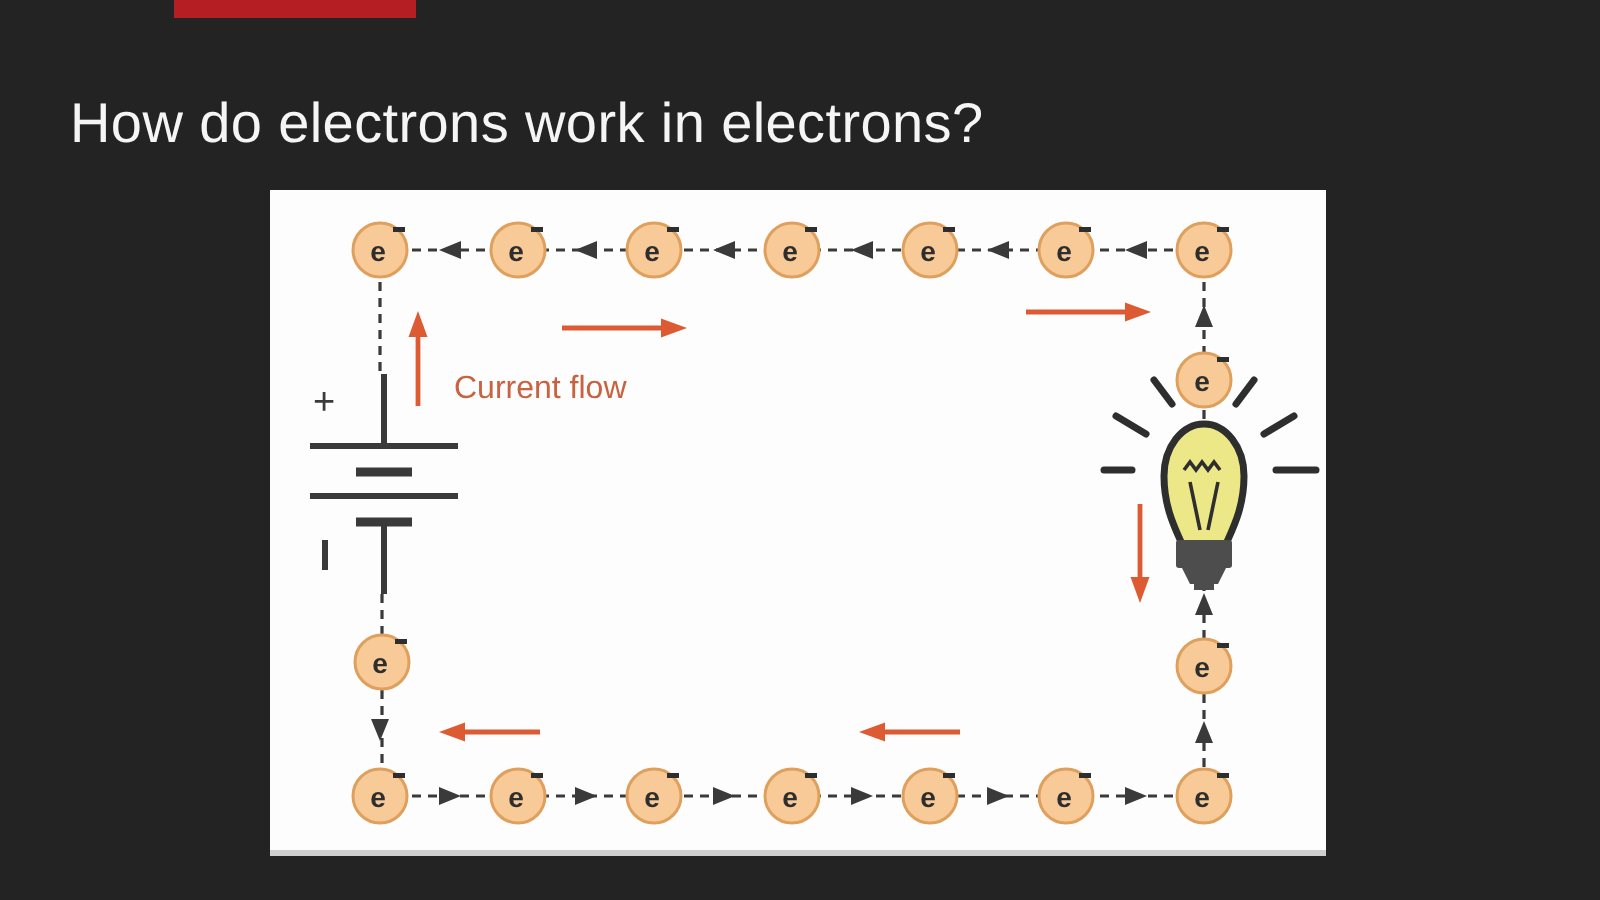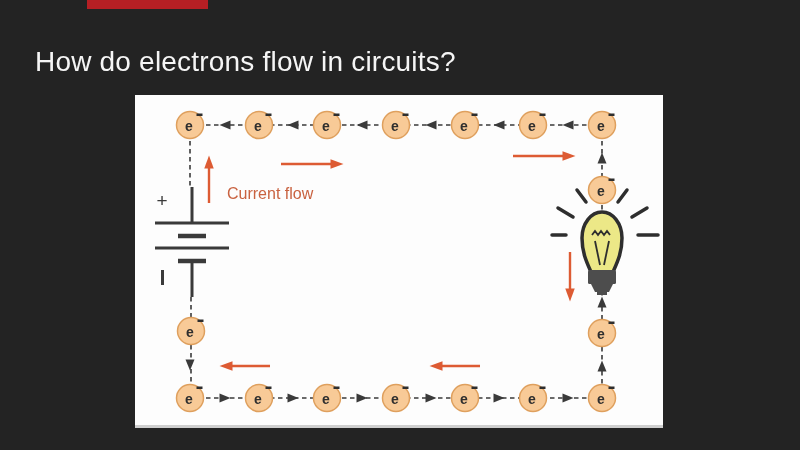--- a/index.html
+++ b/index.html
@@ -13,21 +13,21 @@
   .diagram-panel{position:absolute;left:135px;top:95px;width:528px;height:330px;background:var(--panel,#fdfdfd);border-bottom:3px solid #cfcfcf}
   svg{display:block}
   .flow-label{fill:var(--orange-text,#c96240);font-size:16px;font-family:"Liberation Sans",sans-serif}
   .plus-label{fill:var(--wire,#3a3a3a);font-size:19px;font-family:"Liberation Sans",sans-serif}
 </style>
 </head>
 <body>
 
 <div class="accent-bar"></div>
 
-<h1 class="slide-title">How do electrons flow in circuits?</h1>
+<h1 class="slide-title">How do electrons work in electrons?</h1>
 
 <div class="diagram-panel">
   <svg id="circuit-svg" width="528" height="330" viewBox="0 0 528 330">
     <text class="flow-label" x="92" y="104">Current flow</text>
     <text class="plus-label" x="27" y="112" text-anchor="middle">+</text>
   <line x1="55" y1="30" x2="467" y2="30" stroke="#3a3a3a" stroke-width="1.6" stroke-dasharray="4.5 3.5"></line>
       <line x1="55" y1="303" x2="467" y2="303" stroke="#3a3a3a" stroke-width="1.6" stroke-dasharray="4.5 3.5"></line>
       <line x1="55" y1="30" x2="55" y2="92" stroke="#3a3a3a" stroke-width="1.6" stroke-dasharray="4.5 3.5"></line>
       <line x1="56" y1="202" x2="56" y2="303" stroke="#3a3a3a" stroke-width="1.6" stroke-dasharray="4.5 3.5"></line>
       <line x1="467" y1="30" x2="467" y2="120" stroke="#3a3a3a" stroke-width="1.6" stroke-dasharray="4.5 3.5"></line>

